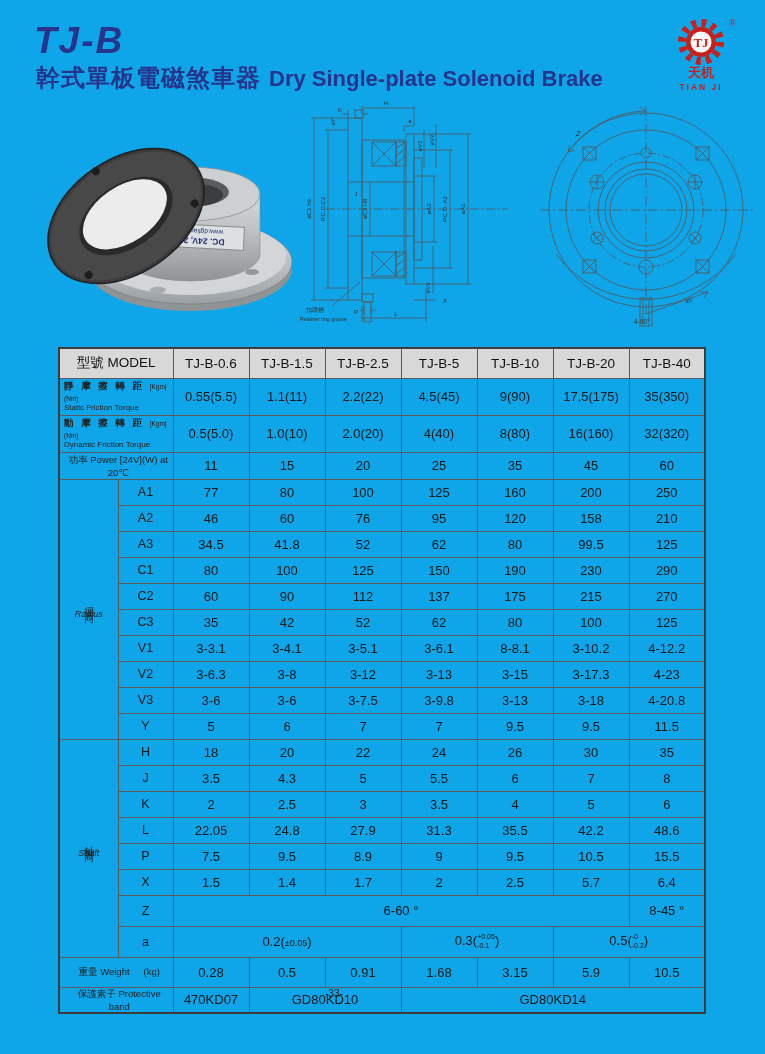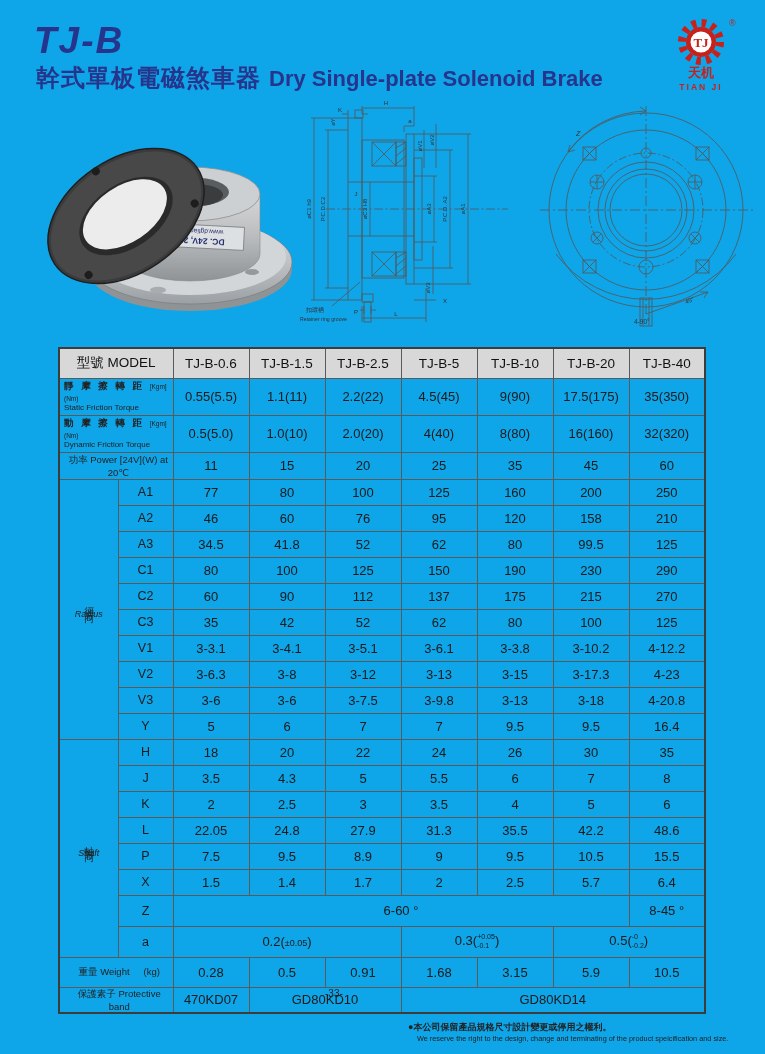--- a/index.html
+++ b/index.html
@@ -349,21 +349,21 @@
           <td class="val">80</td>
           <td class="val">100</td>
           <td class="val">125</td>
         </tr>
         <tr class="h-dim">
           <td class="dim">V1</td>
           <td class="val">3-3.1</td>
           <td class="val">3-4.1</td>
           <td class="val">3-5.1</td>
           <td class="val">3-6.1</td>
-          <td class="val">3-3.8</td>
+          <td class="val">8-8.1</td>
           <td class="val">3-10.2</td>
           <td class="val">4-12.2</td>
         </tr>
         <tr class="h-dim">
           <td class="dim">V2</td>
           <td class="val">3-6.3</td>
           <td class="val">3-8</td>
           <td class="val">3-12</td>
           <td class="val">3-13</td>
           <td class="val">3-15</td>
@@ -381,21 +381,21 @@
           <td class="val">4-20.8</td>
         </tr>
         <tr class="h-dim">
           <td class="dim">Y</td>
           <td class="val">5</td>
           <td class="val">6</td>
           <td class="val">7</td>
           <td class="val">7</td>
           <td class="val">9.5</td>
           <td class="val">9.5</td>
-          <td class="val">16.4</td>
+          <td class="val">11.5</td>
         </tr>
         <tr class="h-dim">
           <td class="group-cell" rowspan="8">
             <div class="vzh">軸方向</div>
             <div class="ven">Shaft</div>
           </td>
           <td class="dim">H</td>
           <td class="val">18</td>
           <td class="val">20</td>
           <td class="val">22</td>
@@ -478,18 +478,14 @@
         <tr class="h-prot">
           <td class="wlabel" colspan="2">保護素子 Protective band</td>
           <td class="val" colspan="1">470KD07</td>
           <td class="val" colspan="2">GD80KD10</td>
           <td class="val" colspan="4">GD80KD14</td>
         </tr>
       </tbody>
   </table>
 
   <div class="page-num">-33-</div>
-  <div class="note">
-    <div class="n1">●本公司保留產品規格尺寸設計變更或停用之權利。</div>
-    <div class="n2">We reserve the right to the design, change and terminating of the product speicification and size.</div>
-  </div>
 
 </div>
 
 </body></html>

